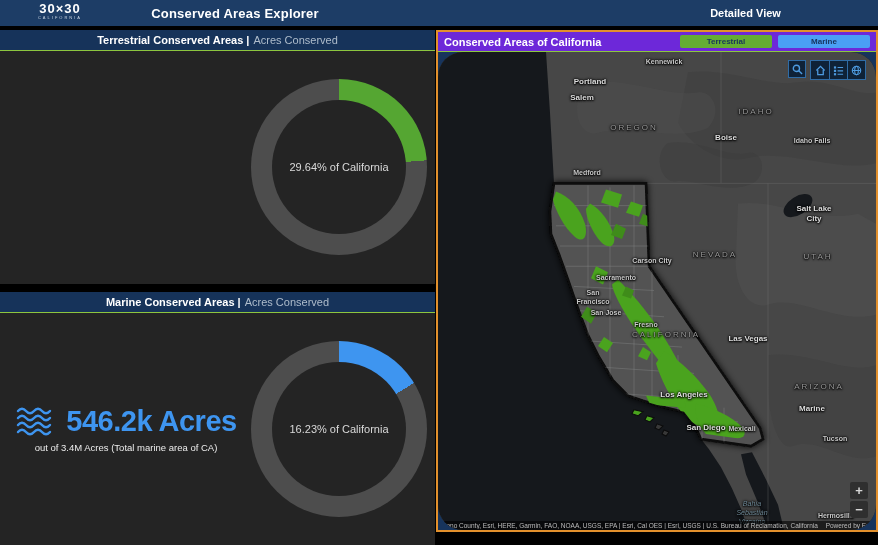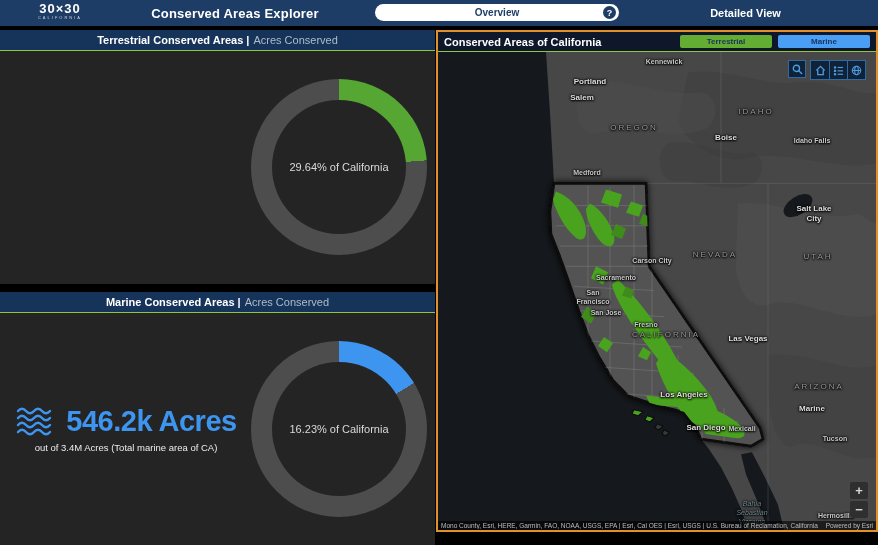--- a/index.html
+++ b/index.html
@@ -34,26 +34,26 @@
   .stat-value.green { color:#5cb13a; }
   .stat-value.blue { color:#3e95f0; }
   .stat-sub { margin-top:4px; font-size:9.5px; color:#ececec; }
   .donut-wrap { position:relative; width:176px; height:176px; margin-left:auto; margin-right:8px; }
   .donut { width:176px; height:176px; border-radius:50%; background:#4d4d4d; }
   .donut-hole { position:absolute; inset:21px; border-radius:50%; background:#242424; display:flex; align-items:center; justify-content:center; }
   .donut-label { font-size:11px; color:#d9d9d9; }
 
   
   .map-panel { flex:1; height:502px; border:2px solid #e2902c; display:flex; flex-direction:column; background:#17345c; }
-  .map-head { height:20px; display:flex; align-items:center; padding:0 6px; background:#0f172a; border-bottom:1px solid #8dc63f; }
+  .map-head { height:20px; display:flex; align-items:center; padding:0 6px; background:#6d28d9; border-bottom:1px solid #8dc63f; }
   .map-title { flex:1; color:#fff; font-size:11px; font-weight:bold; }
   .map-btn { width:92px; height:13px; border-radius:2px; font-size:8px; font-weight:bold; color:#17345c; display:flex; align-items:center; justify-content:center; margin-left:6px; cursor:pointer; }
   .map-btn.green { background:#64ad33; }
   .map-btn.blue { background:#4a9ff5; }
-  .map-body { position:relative; flex:1; background:#15181c; overflow:hidden; }
+  .map-body { position:relative; flex:1; background:#15181c; overflow:hidden;border-radius:25px; }
   .map-body > svg { position:absolute; inset:0; width:100%; height:100%; }
 
   .map-labels { position:absolute; inset:0; pointer-events:none; }
   .map-label { position:absolute; transform:translate(-50%,-50%); white-space:pre-line; text-align:center; line-height:1.25;
                text-shadow:0 0 3px #000,0 0 2px #000,0 1px 2px #000; }
   .ml-city { font-size:8px; font-weight:bold; color:#dedede; }
   .ml-sm { font-size:7px; font-weight:bold; color:#c9c9c9; }
   .ml-state { font-size:8px; letter-spacing:2px; color:#979797; }
   .ml-water { font-size:7px; font-style:italic; color:#6d8795; }
 
@@ -74,24 +74,20 @@
 <body>
 
 <div class="app">
 
   <div class="header">
     <div class="logo">
       <div class="logo-top">30×30</div>
       <div class="logo-sub">CALIFORNIA</div>
     </div>
     <div class="app-title">Conserved Areas Explorer</div>
-    <div class="pill">
-      <span class="pill-label">Overview</span>
-      <span class="pill-help">?</span>
-    </div>
     <div class="detailed-view">Detailed View</div>
   </div>
 
   <div class="content">
 
     <div class="left-col">
 
       <div class="section terrestrial">
         <div class="sec-head">
           <span class="t-bold">Terrestrial Conserved Areas |</span>

